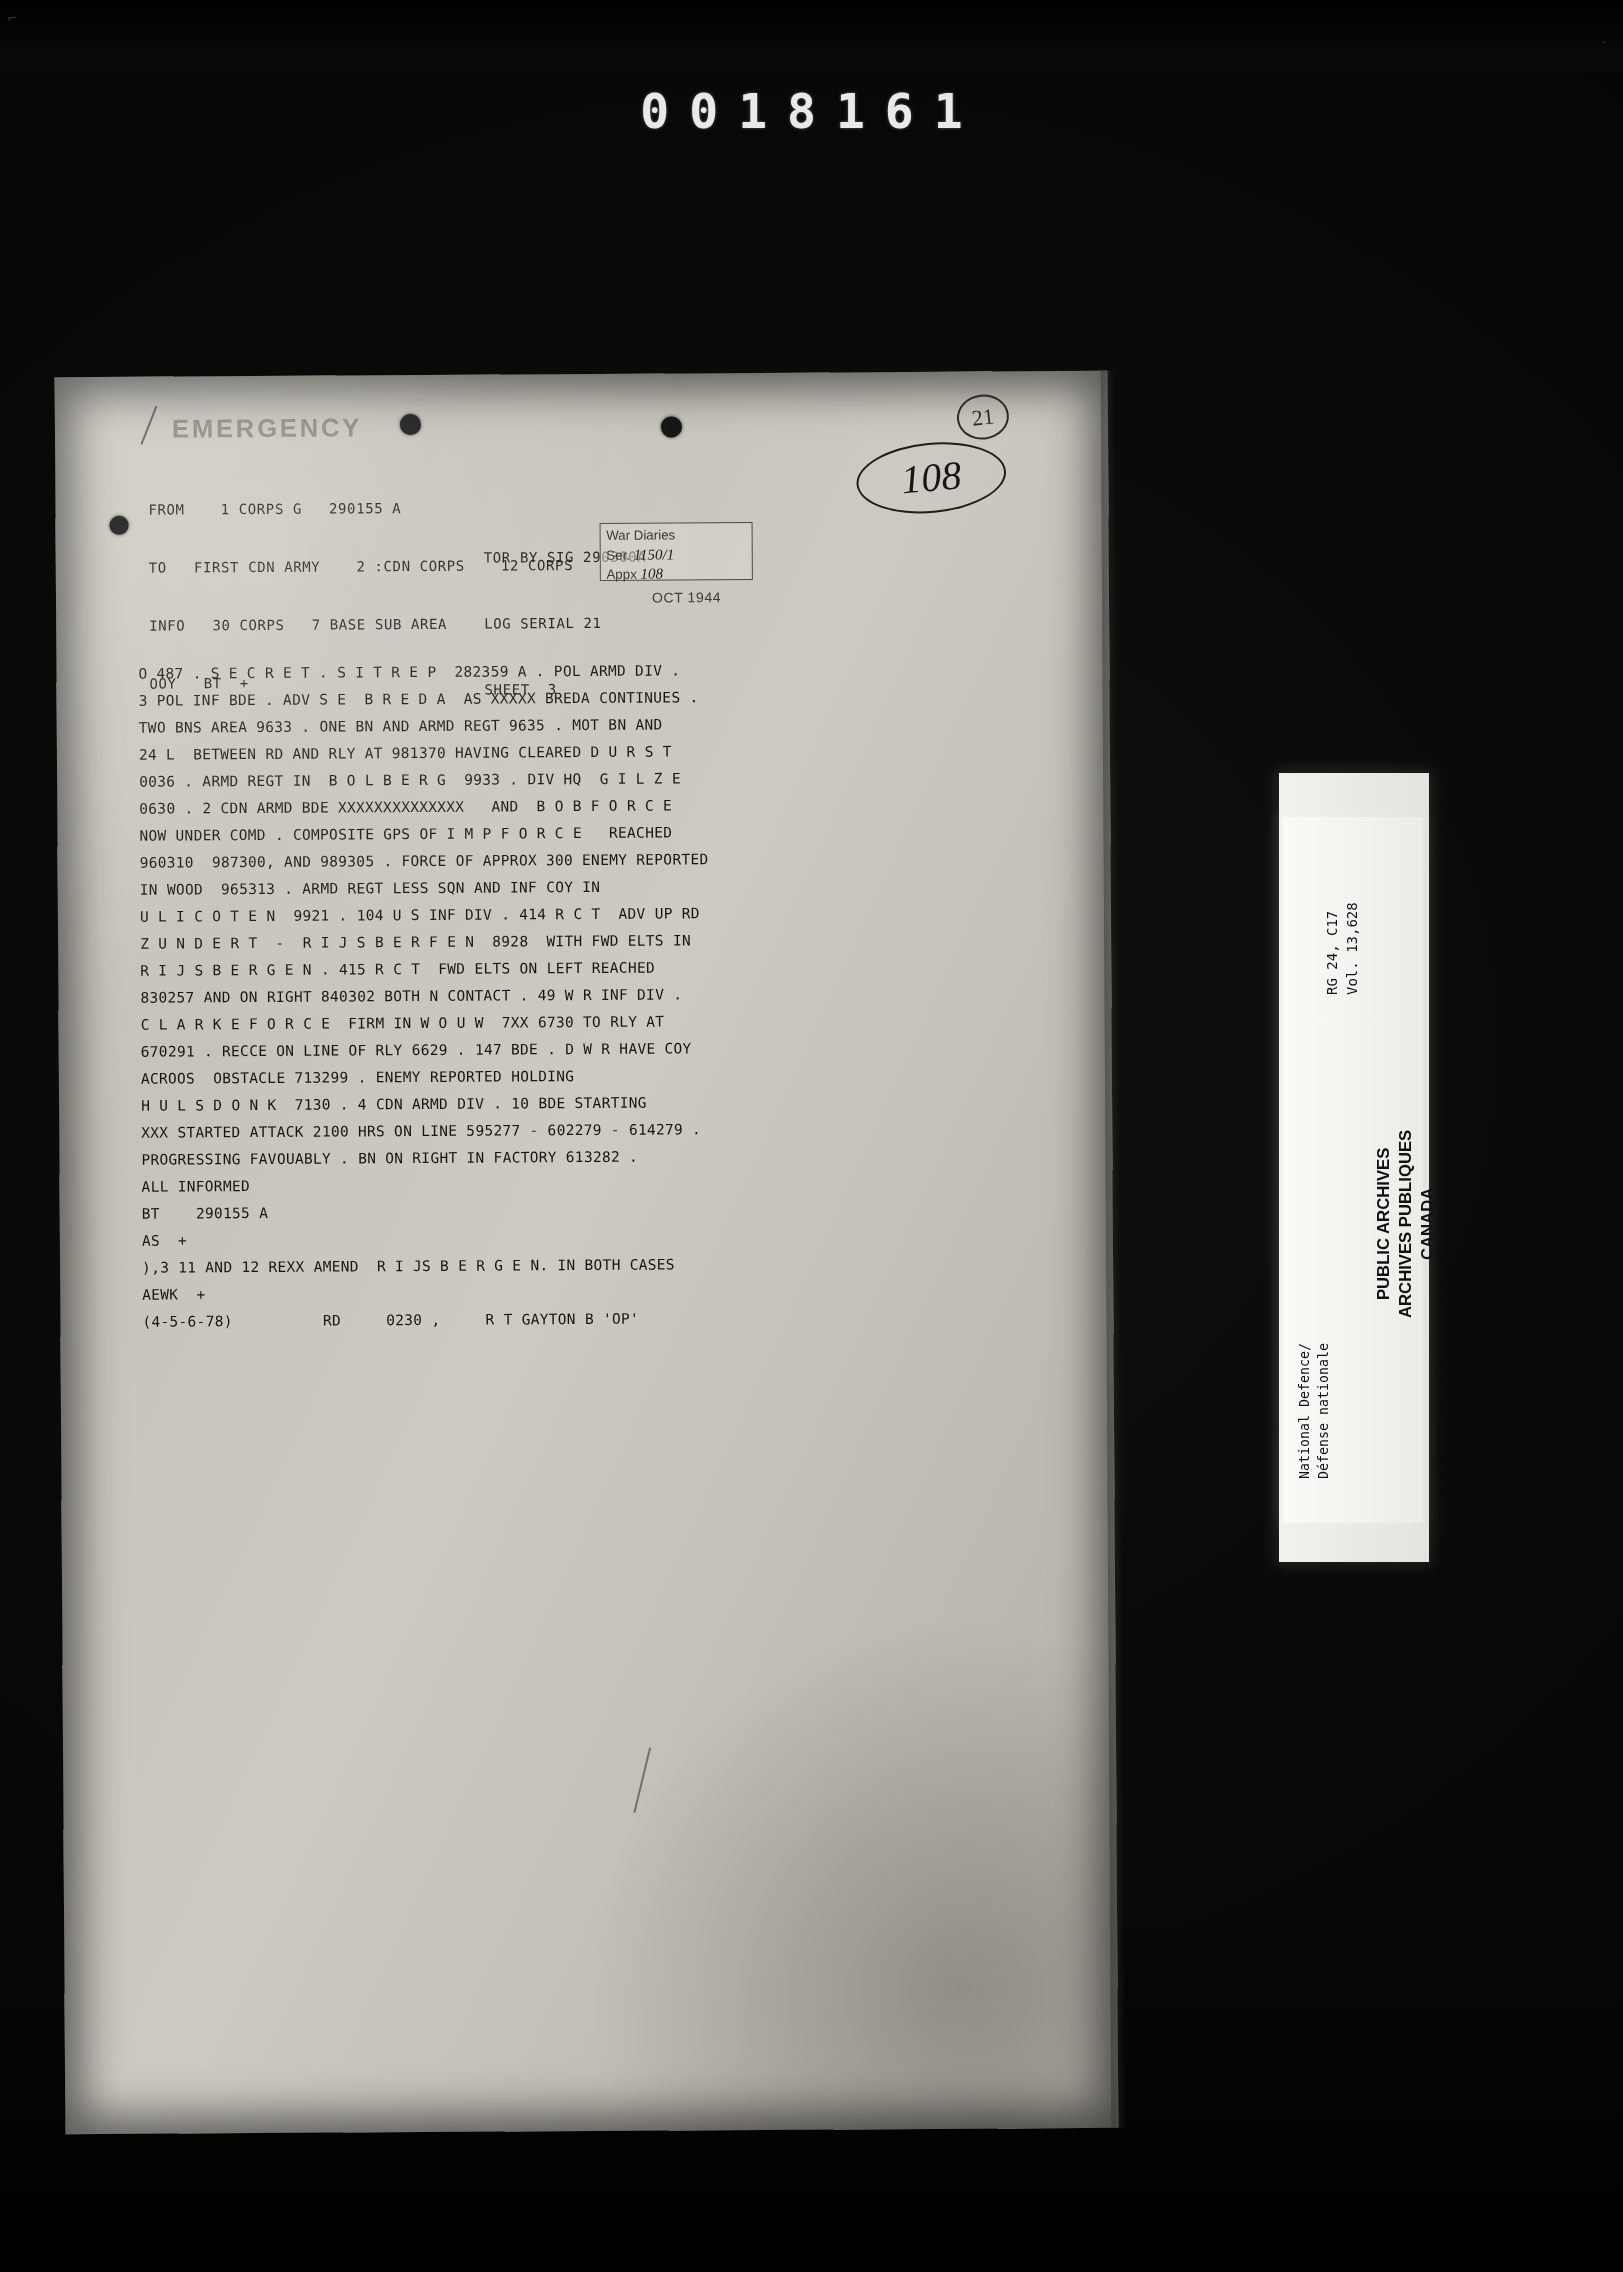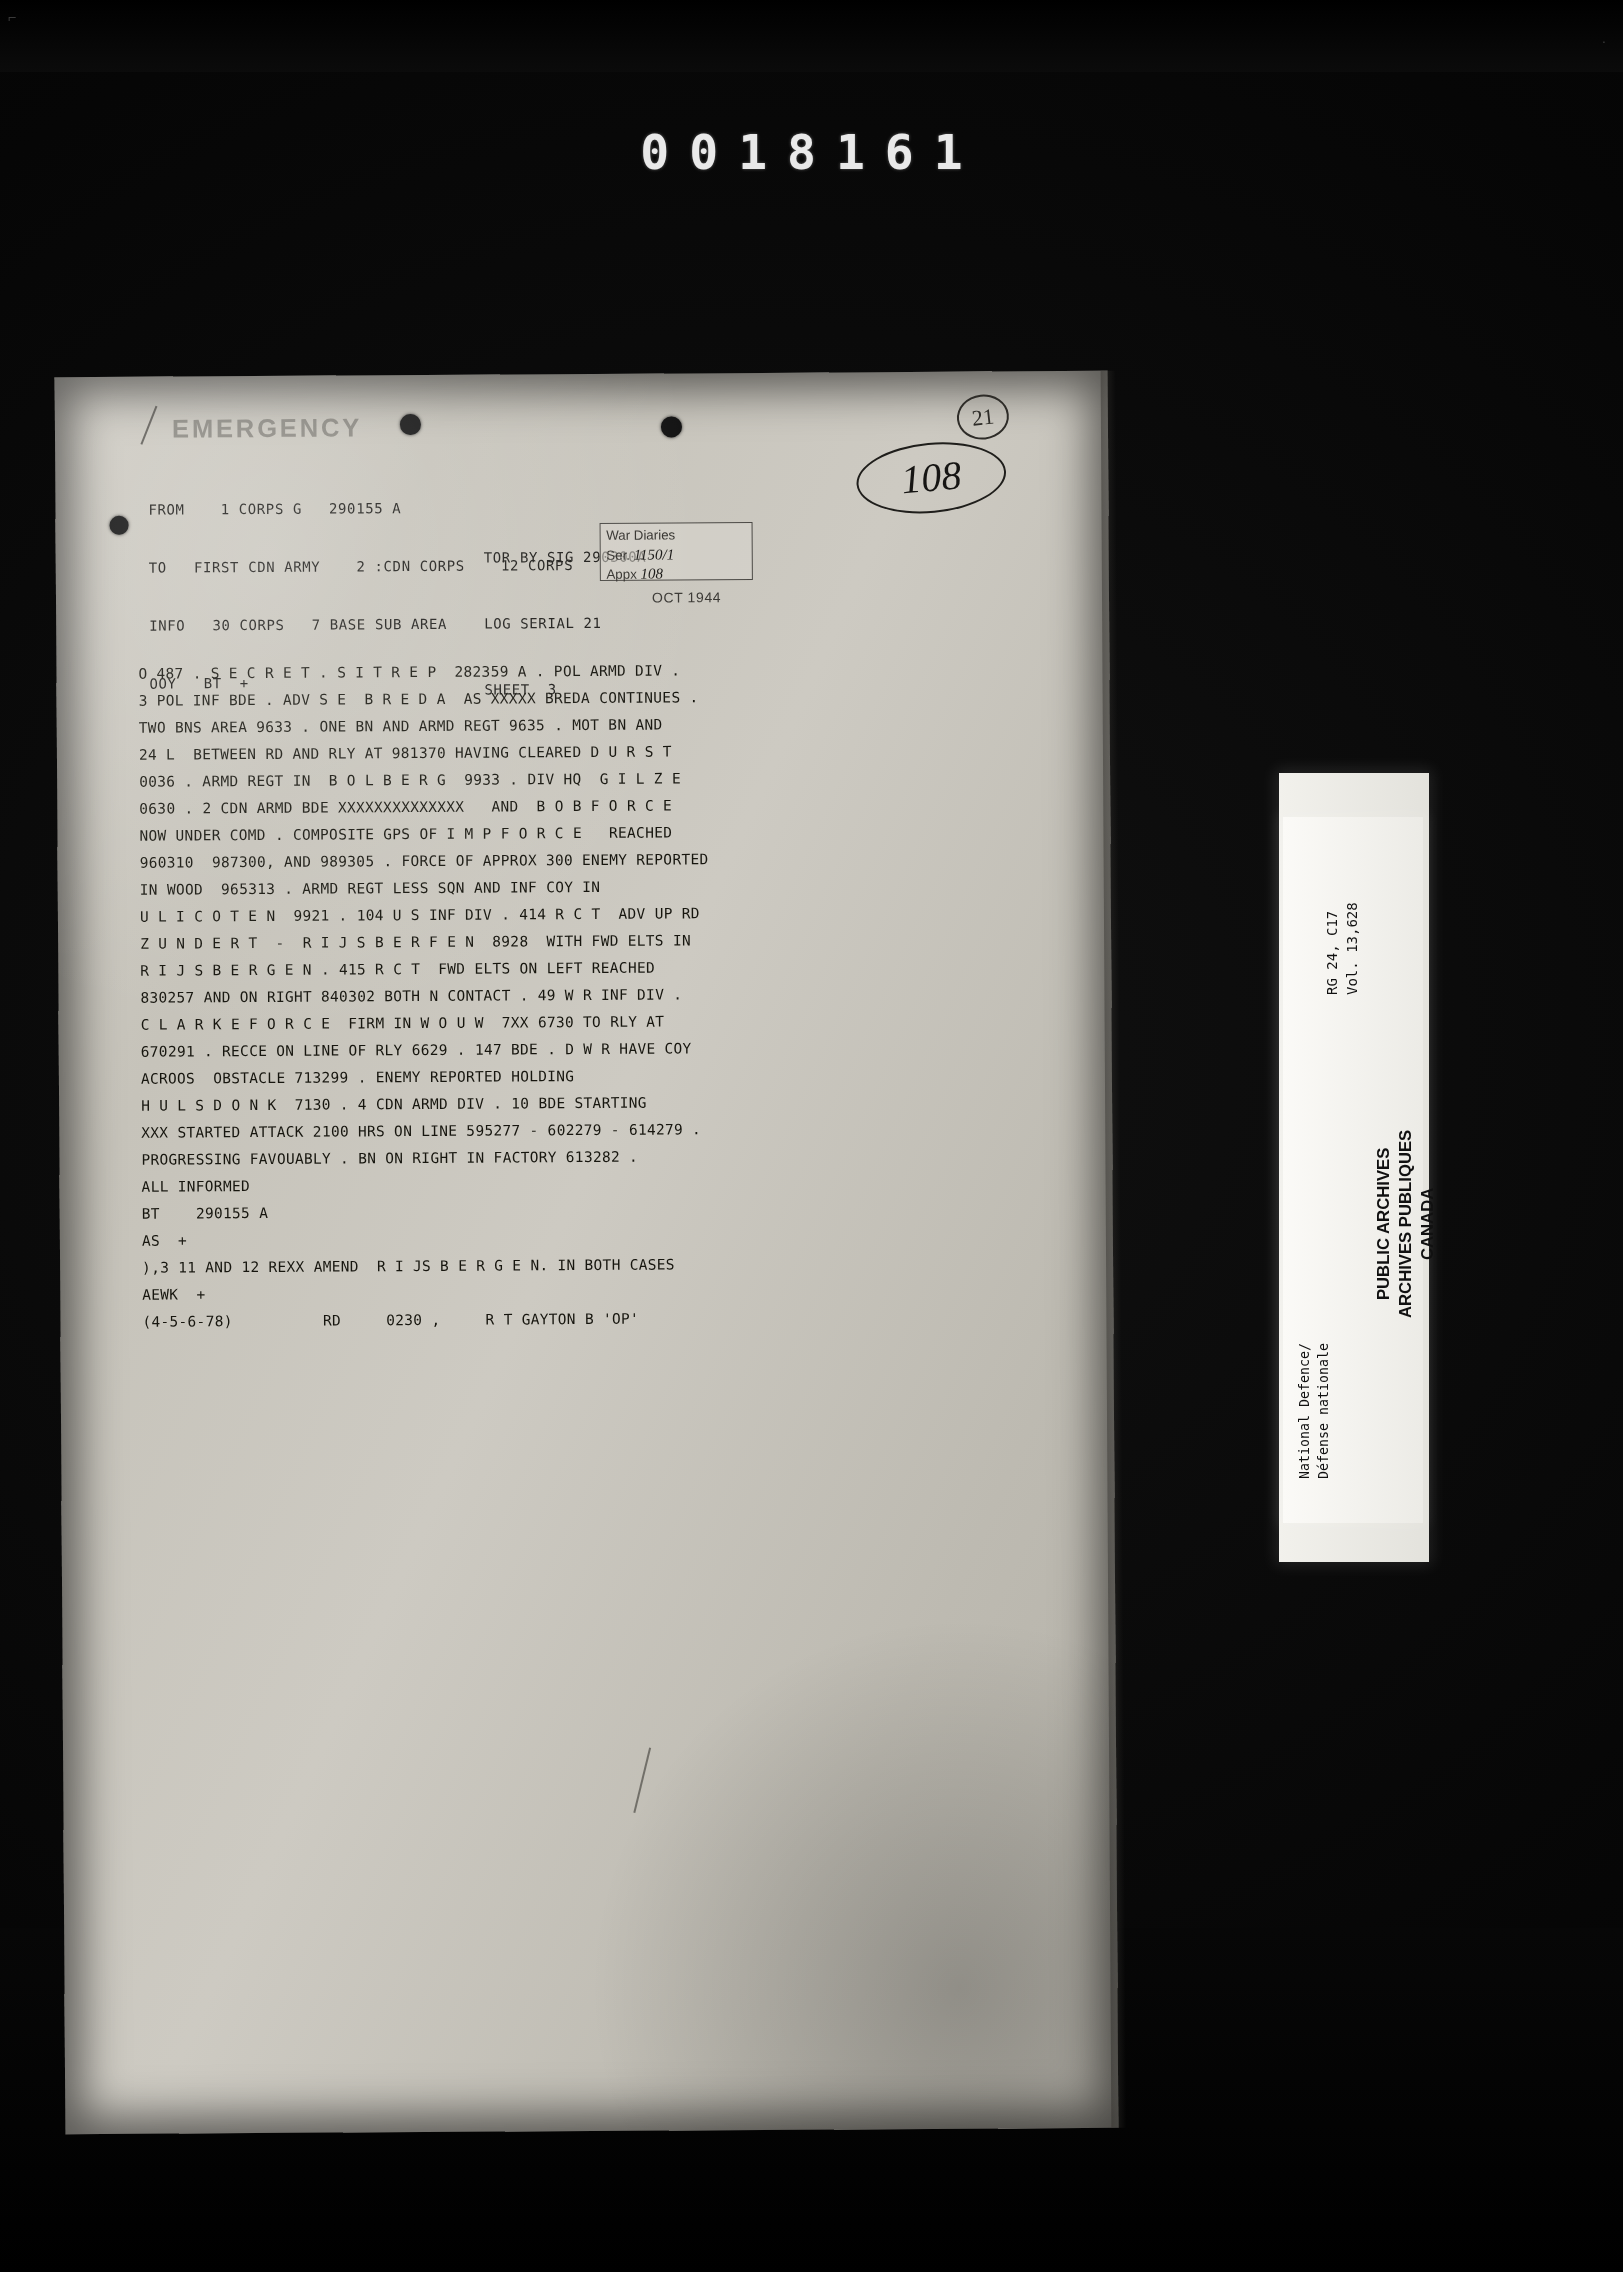--- a/index.html
+++ b/index.html
@@ -44,21 +44,20 @@
     top: 83px;
     left: 0;
     width: 100%;
     text-align: center;
     color: #e9e9e9;
     font-family: "DejaVu Sans Mono", monospace;
     font-size: 48px;
     letter-spacing: 20px;
     font-weight: 700;
     text-shadow: 0 0 3.3px rgba(255,255,255,.35);
-    margin-top: 41px;
   }
 
   
   .page {
     position: absolute;
     left: 60px;
     top: 374px;
     width: 1053px;
     height: 1757px;
     background:

